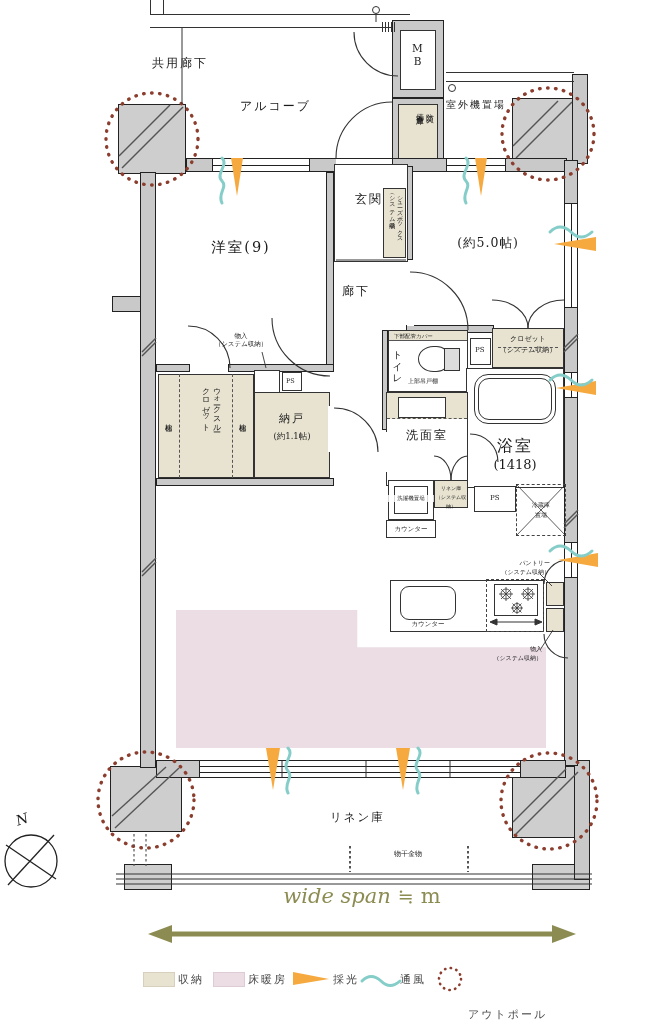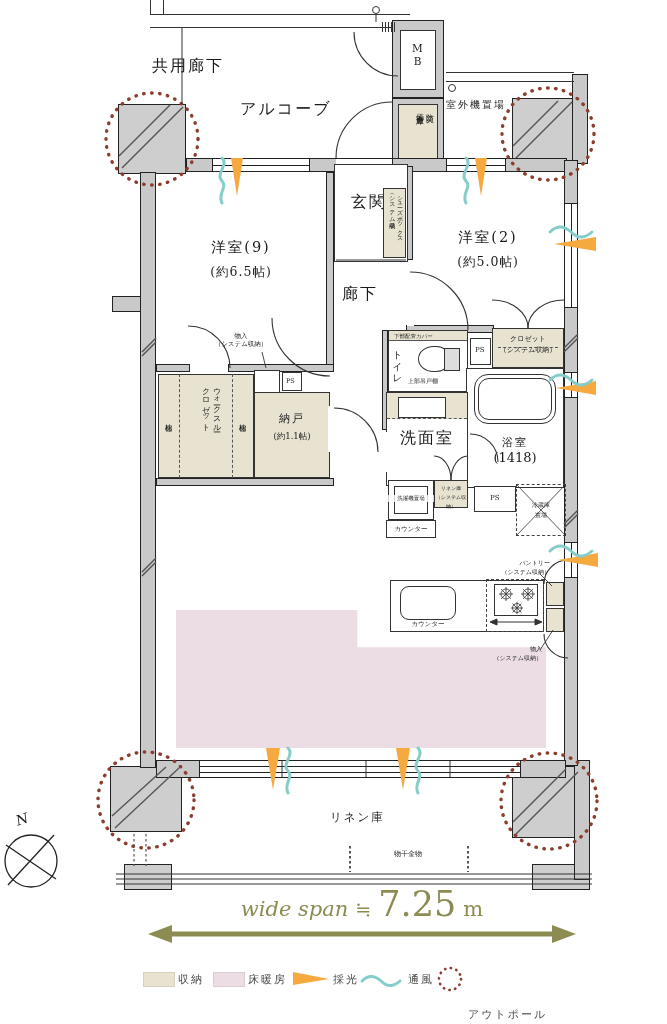--- a/index.html
+++ b/index.html
@@ -19,21 +19,21 @@
         background-position:center;background-repeat:no-repeat;}
   .win3{background:#fff;border:1px solid #222;
         background-image:linear-gradient(#222,#222),linear-gradient(#222,#222);
         background-size:100% 1px,100% 1px;background-position:0 5px,0 11px;background-repeat:no-repeat;}
   .lbl{position:absolute;box-sizing:border-box;line-height:1.3;}
   .ctr{text-align:center;}
   .ml{white-space:pre-line;}
   .vt{writing-mode:vertical-rl;white-space:pre-line;letter-spacing:1px;}
   .rn{font-size:14.5px;letter-spacing:2px;}
   .rs{font-size:12.5px;margin-top:7px;letter-spacing:1px;}
-  .t12{font-size:16px;letter-spacing:2px;}
+  .t12{font-size:12px;letter-spacing:2px;}
   .t10{font-size:10px;letter-spacing:1px;}
   .t8{font-size:8px;}
   .t7{font-size:7px;}
   .t65{font-size:6.5px;}
   .t6{font-size:6px;}
   .t55{font-size:5.5px;}
   .pink{background:#ecdde5;}
   .dash{border:1px dashed #444;background:transparent;}
   .legend-sw{position:absolute;width:30px;height:13px;}
   .leg-t{font-size:11px;color:#4a4a4a;letter-spacing:2px;font-family:"DejaVu Serif",serif;}
@@ -105,24 +105,22 @@
 
   <div class="abs roomw" style="left:334px;top:164px;width:74px;height:98px;"></div>
   <div class="lbl t12 ctr" style="left:334px;top:192px;width:70px;">玄関</div>
   <div class="abs beige" style="left:383px;top:188px;width:23px;height:70px;"></div>
   <div class="lbl vt t6" style="left:386px;top:191px;width:18px;height:65px;letter-spacing:0;">シューズボックス
 （システム収納）</div>
   <div class="abs opening" style="left:407px;top:264px;width:7px;height:62px;"></div>
 
   <div class="lbl ctr" style="left:156px;top:238px;width:170px;">
     <div class="rn">洋室(9)</div>
-    <div class="rs">(約6.5帖)</div>
   </div>
   <div class="lbl ctr" style="left:412px;top:228px;width:152px;">
-    <div class="rn">洋室(2)</div>
     <div class="rs">(約5.0帖)</div>
   </div>
   <div class="lbl t12" style="left:342px;top:284px;">廊下</div>
 
   <div class="lbl t65 ctr ml" style="left:212px;top:332px;width:58px;line-height:1.3;">物入
 （システム収納）</div>
   <div class="abs roomw" style="left:254px;top:370px;width:26px;height:23px;"></div>
   <div class="abs roomw" style="left:282px;top:372px;width:20px;height:19px;"></div>
   <div class="lbl t65" style="left:286px;top:377px;">PS</div>
 
@@ -154,21 +152,21 @@
 
   <div class="abs beige" style="left:492px;top:328px;width:72px;height:40px;"></div>
   <div class="lbl t7 ctr ml" style="left:492px;top:334px;width:72px;line-height:1.6;">クロゼット
 （システム収納）</div>
   <div class="abs" style="left:498px;top:347px;width:60px;height:0;border-top:1px dashed #555;"></div>
 
   <div class="abs roomw" style="left:466px;top:368px;width:98px;height:120px;"></div>
   <div class="abs" style="left:474px;top:374px;width:82px;height:50px;border:1px solid #333;border-radius:14px;background:#fff;"></div>
   <div class="abs" style="left:478px;top:378px;width:74px;height:42px;border:1px solid #333;border-radius:11px;"></div>
   <div class="lbl ctr" style="left:478px;top:436px;width:74px;">
-    <div style="font-size:11px;letter-spacing:2px;">浴室</div>
+    <div style="font-size:16px;letter-spacing:2px;">浴室</div>
     <div style="font-size:13px;">(1418)</div>
   </div>
 
   <div class="abs roomw" style="left:386px;top:392px;width:82px;height:94px;"></div>
   <div class="abs" style="left:387px;top:393px;width:80px;height:26px;background:#e8e3d1;border-bottom:1px dashed #555;"></div>
   <div class="abs roomw" style="left:398px;top:397px;width:48px;height:21px;"></div>
   <div class="lbl t12 ctr" style="left:388px;top:428px;width:78px;">洗面室</div>
   <div class="abs opening" style="left:385px;top:432px;width:3px;height:40px;"></div>
 
   <div class="abs roomw" style="left:388px;top:480px;width:46px;height:40px;"></div>
@@ -199,32 +197,31 @@
   <div class="lbl t6 ml" style="left:486px;top:644px;width:56px;text-align:right;line-height:1.5;">物入
 （システム収納）</div>
 
 
   <div class="lbl" style="left:330px;top:810px;font-size:11.5px;letter-spacing:2px;">リネン庫</div>
   <div class="lbl t7" style="left:394px;top:850px;">物干金物</div>
 
   <div class="abs span-olive" style="left:150px;top:884px;width:424px;display:flex;justify-content:center;align-items:baseline;gap:7px;">
     <span style="font-size:21px;font-style:italic;">wide span</span>
     <span style="font-size:19px;">≒</span>
-    <span style="font-size:35px;">7.25</span>
     <span style="font-size:21px;">m</span>
   </div>
 
   <div class="lbl" style="left:16px;top:810px;font-size:14px;font-style:italic;transform:rotate(-18deg);">N</div>
 
   <div class="legend-sw" style="left:143px;top:972px;background:#e8e3d1;border:1px solid #d6d0bd;"></div>
   <div class="lbl leg-t" style="left:178px;top:973px;">収納</div>
   <div class="legend-sw" style="left:213px;top:972px;background:#ecdde5;border:1px solid #ddcbd6;"></div>
   <div class="lbl leg-t" style="left:248px;top:973px;">床暖房</div>
   <div class="lbl leg-t" style="left:333px;top:973px;">採光</div>
-  <div class="lbl leg-t" style="left:400px;top:973px;margin-left:8px;">通風</div>
+  <div class="lbl leg-t" style="left:400px;top:973px;">通風</div>
   <div class="lbl leg-t" style="left:468px;top:1008px;">アウトポール</div>
 
   <svg width="667" height="1024" viewBox="0 0 667 1024">
 
     <g stroke="#8b3d2e" stroke-width="3.4" fill="none" stroke-linecap="round" stroke-dasharray="0.5 7.5">
       <circle cx="152" cy="139" r="46"></circle>
       <circle cx="548" cy="134" r="46"></circle>
       <circle cx="146" cy="800" r="48"></circle>
       <circle cx="549" cy="801" r="48"></circle>
     </g>

